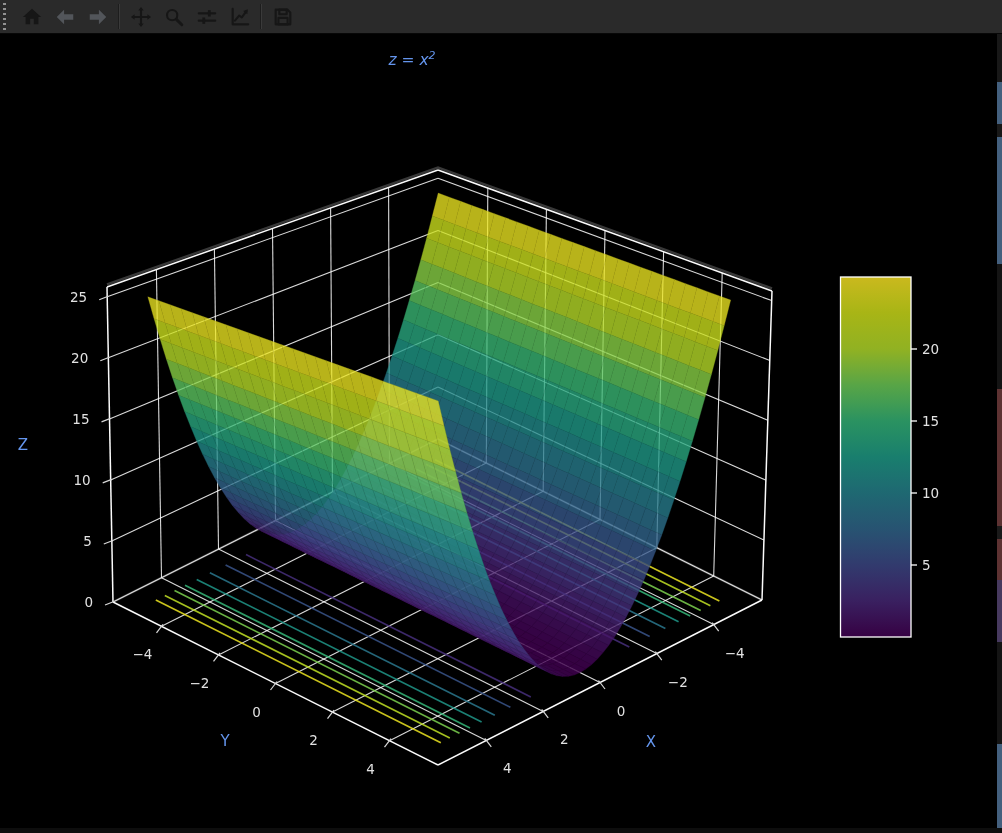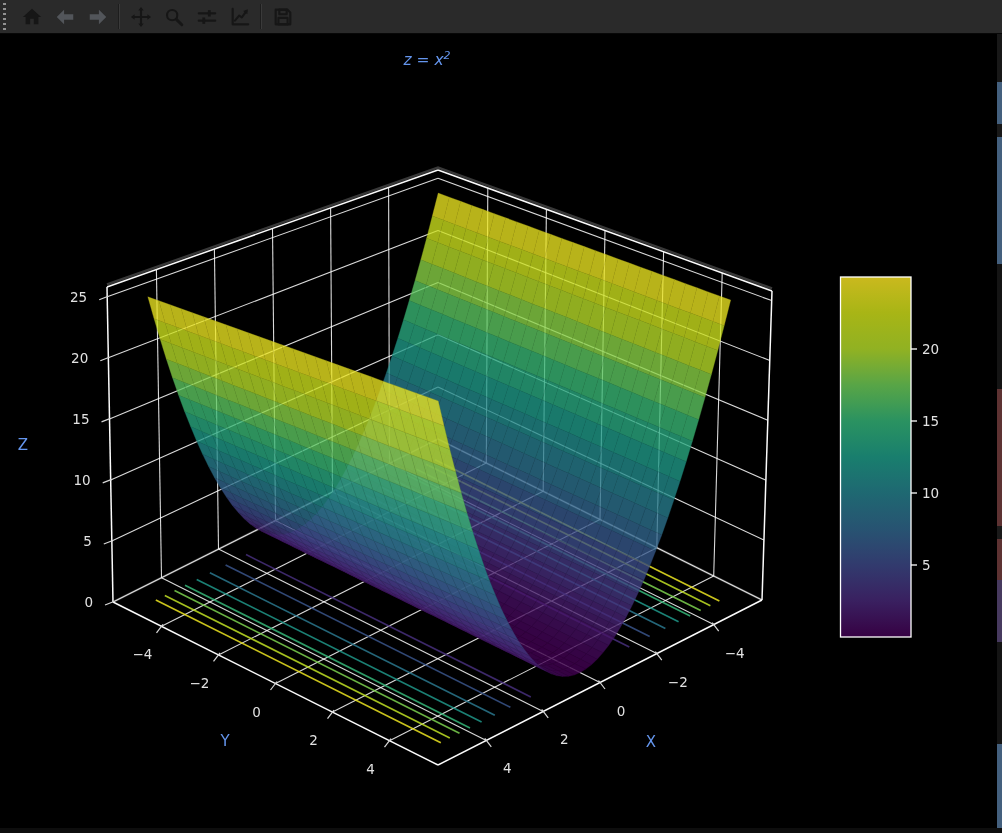--- a/index.html
+++ b/index.html
@@ -14,21 +14,21 @@
   .tb-btn{width:33px;height:29px;display:flex;align-items:center;justify-content:center;
           background:transparent;border:none;padding:0;cursor:pointer;}
   .tb-btn svg{width:22px;height:22px;}
   .tb-btn .ic{stroke:#161616;fill:none;stroke-width:2.3;stroke-linecap:round;stroke-linejoin:round;}
   .tb-btn .icf{fill:#161616;stroke:none;}
   .tb-btn.disabled .icf{fill:#52555a;}
   .tb-sep{width:1px;height:25px;background:#1d1d1d;border-right:1px solid #3a3a3a;margin:0 4px;}
   
   #plot{position:absolute;left:0;top:0;z-index:1;}
   #plot text{font-family:"DejaVu Sans",sans-serif;}
-  .figtitle{position:absolute;left:327px;top:49px;width:200px;text-align:center;z-index:5;
+  .figtitle{position:absolute;left:312px;top:49px;width:200px;text-align:center;z-index:5;
             font-size:15.5px;font-style:italic;}
   .figtitle sup{font-size:11px;}
   .axlabel{position:absolute;z-index:5;font-size:15px;}
   #xlabel{left:631px;top:733px;width:40px;text-align:center;}
   #ylabel{left:205px;top:732px;width:40px;text-align:center;}
   #zlabel{left:11px;top:436px;width:24px;text-align:center;}
   
   .edge-seg{position:absolute;left:997px;width:5px;z-index:8;}
   .bottom-edge{position:absolute;left:0;bottom:0;width:1002px;height:5px;background:#0d0d0d;z-index:8;}
 </style>

